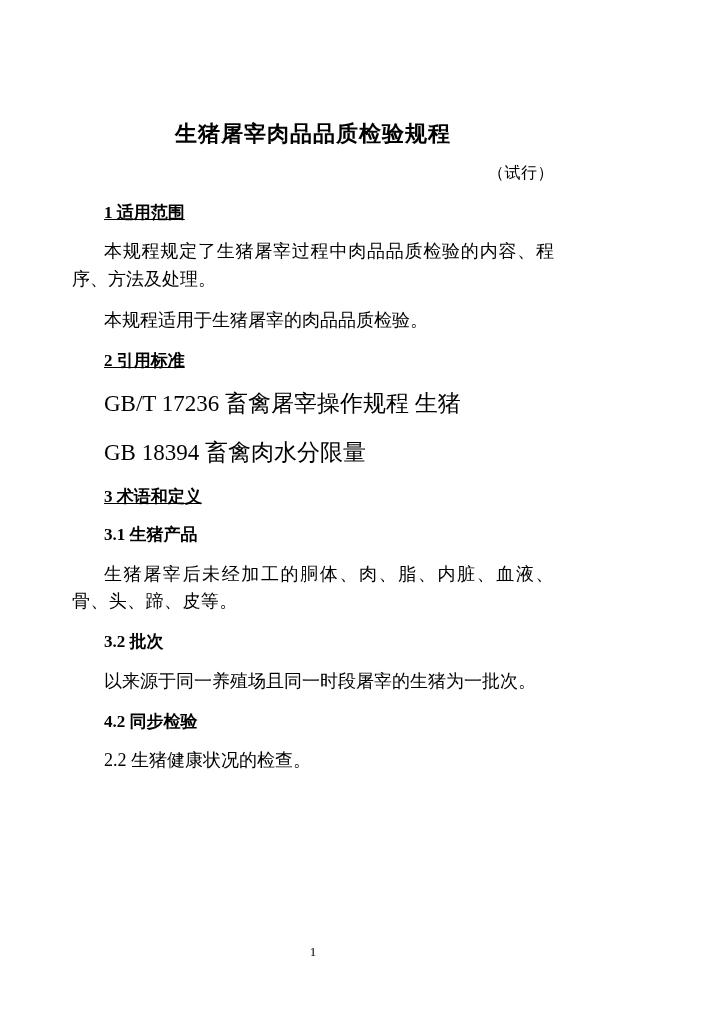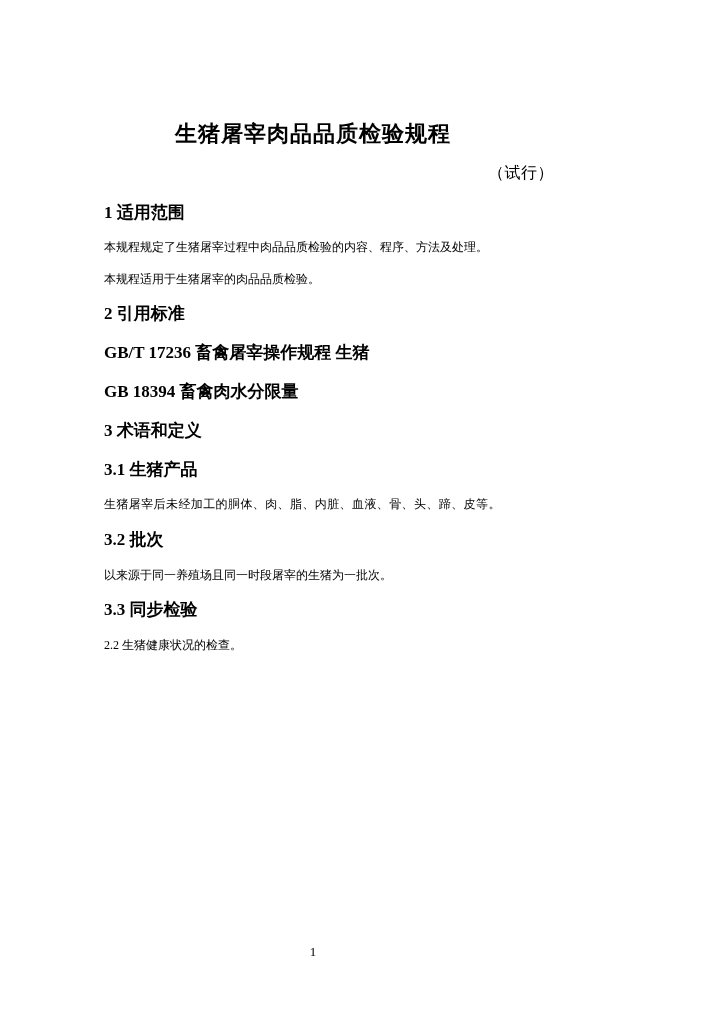--- a/index.html
+++ b/index.html
@@ -35,44 +35,44 @@
     font-size: 16px;
     margin: 0 0 16px 0;
     letter-spacing: 0.5px;
   }
   .heading {
     font-size: 17px;
     font-weight: bold;
     margin: 0 0 13px 0;
     text-indent: 32px;
     line-height: 1.5;
+    text-decoration: underline;
   }
   .subheading {
     font-size: 17px;
     font-weight: bold;
     margin: 0 0 13px 0;
     text-indent: 32px;
     line-height: 1.5;
   }
   .para {
-    font-size: 12px;
+    font-size: 18px;
     margin: 8px 0 13px 0;
     text-indent: 32px;
     line-height: 1.55;
     text-align: justify;
   }
   .para.wide {
     letter-spacing: 0.4px;
   }
   .para-ref {
-    font-size: 17px;
+    font-size: 23px;
     margin: 0 0 13px 0;
     text-indent: 32px;
     line-height: 1.55;
-    font-weight: bold;
   }
   .page-number {
     position: absolute;
     bottom: 58px;
     left: 0;
     width: 100%;
     text-align: center;
     font-size: 13px;
     color: #000;
   }
@@ -94,18 +94,18 @@
   <p class="para-ref">GB 18394  畜禽肉水分限量</p>
 
   <div class="heading">3  术语和定义</div>
 
   <div class="subheading">3.1  生猪产品</div>
   <p class="para wide">生猪屠宰后未经加工的胴体、肉、脂、内脏、血液、骨、头、蹄、皮等。</p>
 
   <div class="subheading">3.2  批次</div>
   <p class="para">以来源于同一养殖场且同一时段屠宰的生猪为一批次。</p>
 
-  <div class="subheading">3.3  同步检验</div>
+  <div class="subheading">4.2  同步检验</div>
 
   <p class="para">2.2  生猪健康状况的检查。</p>
 
   <div class="page-number">1</div>
 </div>
 
 </body></html>

